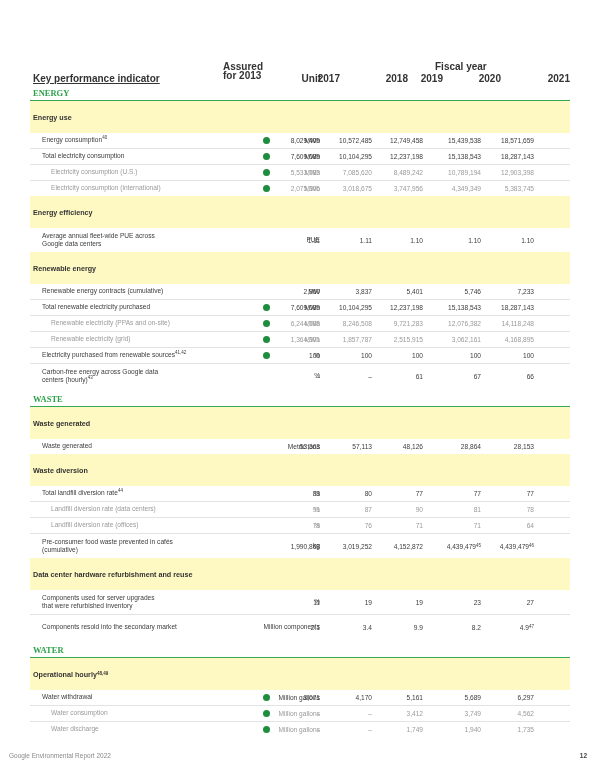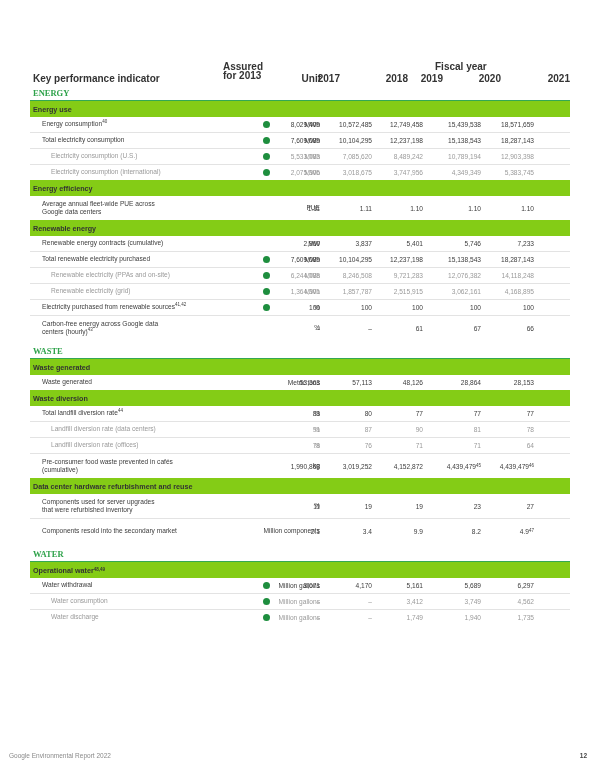--- a/index.html
+++ b/index.html
@@ -1,26 +1,26 @@
 <!DOCTYPE html>
 <html><head>
 <meta charset="utf-8">
 <style>
   html, body { margin: 0; padding: 0; background: #ffffff; }
   body { width: 600px; height: 776px; position: relative; font-family: "Liberation Sans", sans-serif; color: #3c3c3c; overflow: hidden; }
   .page { position: absolute; left: 30px; top: 0; width: 540px; }
   .hdr { position: relative; height: 82px; }
   .hdr .cell { position: absolute; font-size: 10px; font-weight: bold; color: #333; }
-  .hdr .kpi { left: 3px; top: 73px; }
+  .hdr .kpi { left: 3px; top: 73px; text-decoration: underline; }
   .hdr .assured { left: 193px; top: 63px; line-height: 8.5px; }
   .hdr .unit { left: 261px; top: 73px; text-align: right; width: 30px; }
   .hdr .fy { left: 393px; top: 61px; padding-left: 12px; }
   .hdr .yr { top: 73px; width: 50px; text-align: right; }
   .section { height: 16px; display: flex; align-items: flex-end; padding-left: 3px; font-size: 8.5px; font-weight: bold; color: #2ea24a; border-bottom: 1.3px solid #34a853; padding-bottom: 2px; font-family: Liberation Serif, serif; }
-  .subhdr { height: 16px; background: #84cc16; display: flex; align-items: center; padding-left: 3px; font-size: 7.2px; font-weight: bold; color: #333; }
+  .subhdr { height: 32px; background: #fef9c3; display: flex; align-items: center; padding-left: 3px; font-size: 7.2px; font-weight: bold; color: #333; }
   .row { position: relative; height: 15px; border-bottom: 0.7px solid #e3e3e3; font-size: 6.6px; color: #3c3c3c; }
   .row.tall { height: 24px; }
   .row.last { border-bottom: none; }
   .row.muted { color: #9a9a9a; }
   .row .lbl { position: absolute; top: 0; bottom: 0; display: flex; align-items: center; left: 12px; width: 180px; line-height: 8.5px; }
   .row.l2 .lbl { left: 21px; }
   .row .dot { position: absolute; left: 233px; top: 50%; width: 7px; height: 7px; margin-top: -3.5px; border-radius: 50%; background: #1e8e3e; }
   .row .unit { position: absolute; right: 250px; top: 0; bottom: 0; display: flex; align-items: center; justify-content: flex-end; text-align: right; width: 70px; line-height: 8px; }
   .row .v { position: absolute; top: 0; bottom: 0; display: flex; align-items: center; justify-content: flex-end; width: 60px; }
   .v.c0 { left: 230px; } .v.c1 { left: 282px; } .v.c2 { left: 333px; } .v.c3 { left: 391px; } .v.c4 { left: 444px; }
@@ -455,21 +455,21 @@
         <div class="v c3">
           <span>8.2</span>
         </div>
         <div class="v c4">
           <span>4.9</span>
           <sup>47</sup>
         </div>
       </div>
       <div class="section">WATER</div>
       <div class="subhdr">
-        <span>Operational water</span>
+        <span>Operational hourly</span>
         <sup>48,49</sup>
       </div>
       <div class="row">
         <div class="lbl">
           <span>Water withdrawal</span>
         </div>
         <div class="dot"></div>
         <div class="unit">Million gallons</div>
         <div class="v c0">
           <span>3,071</span>

